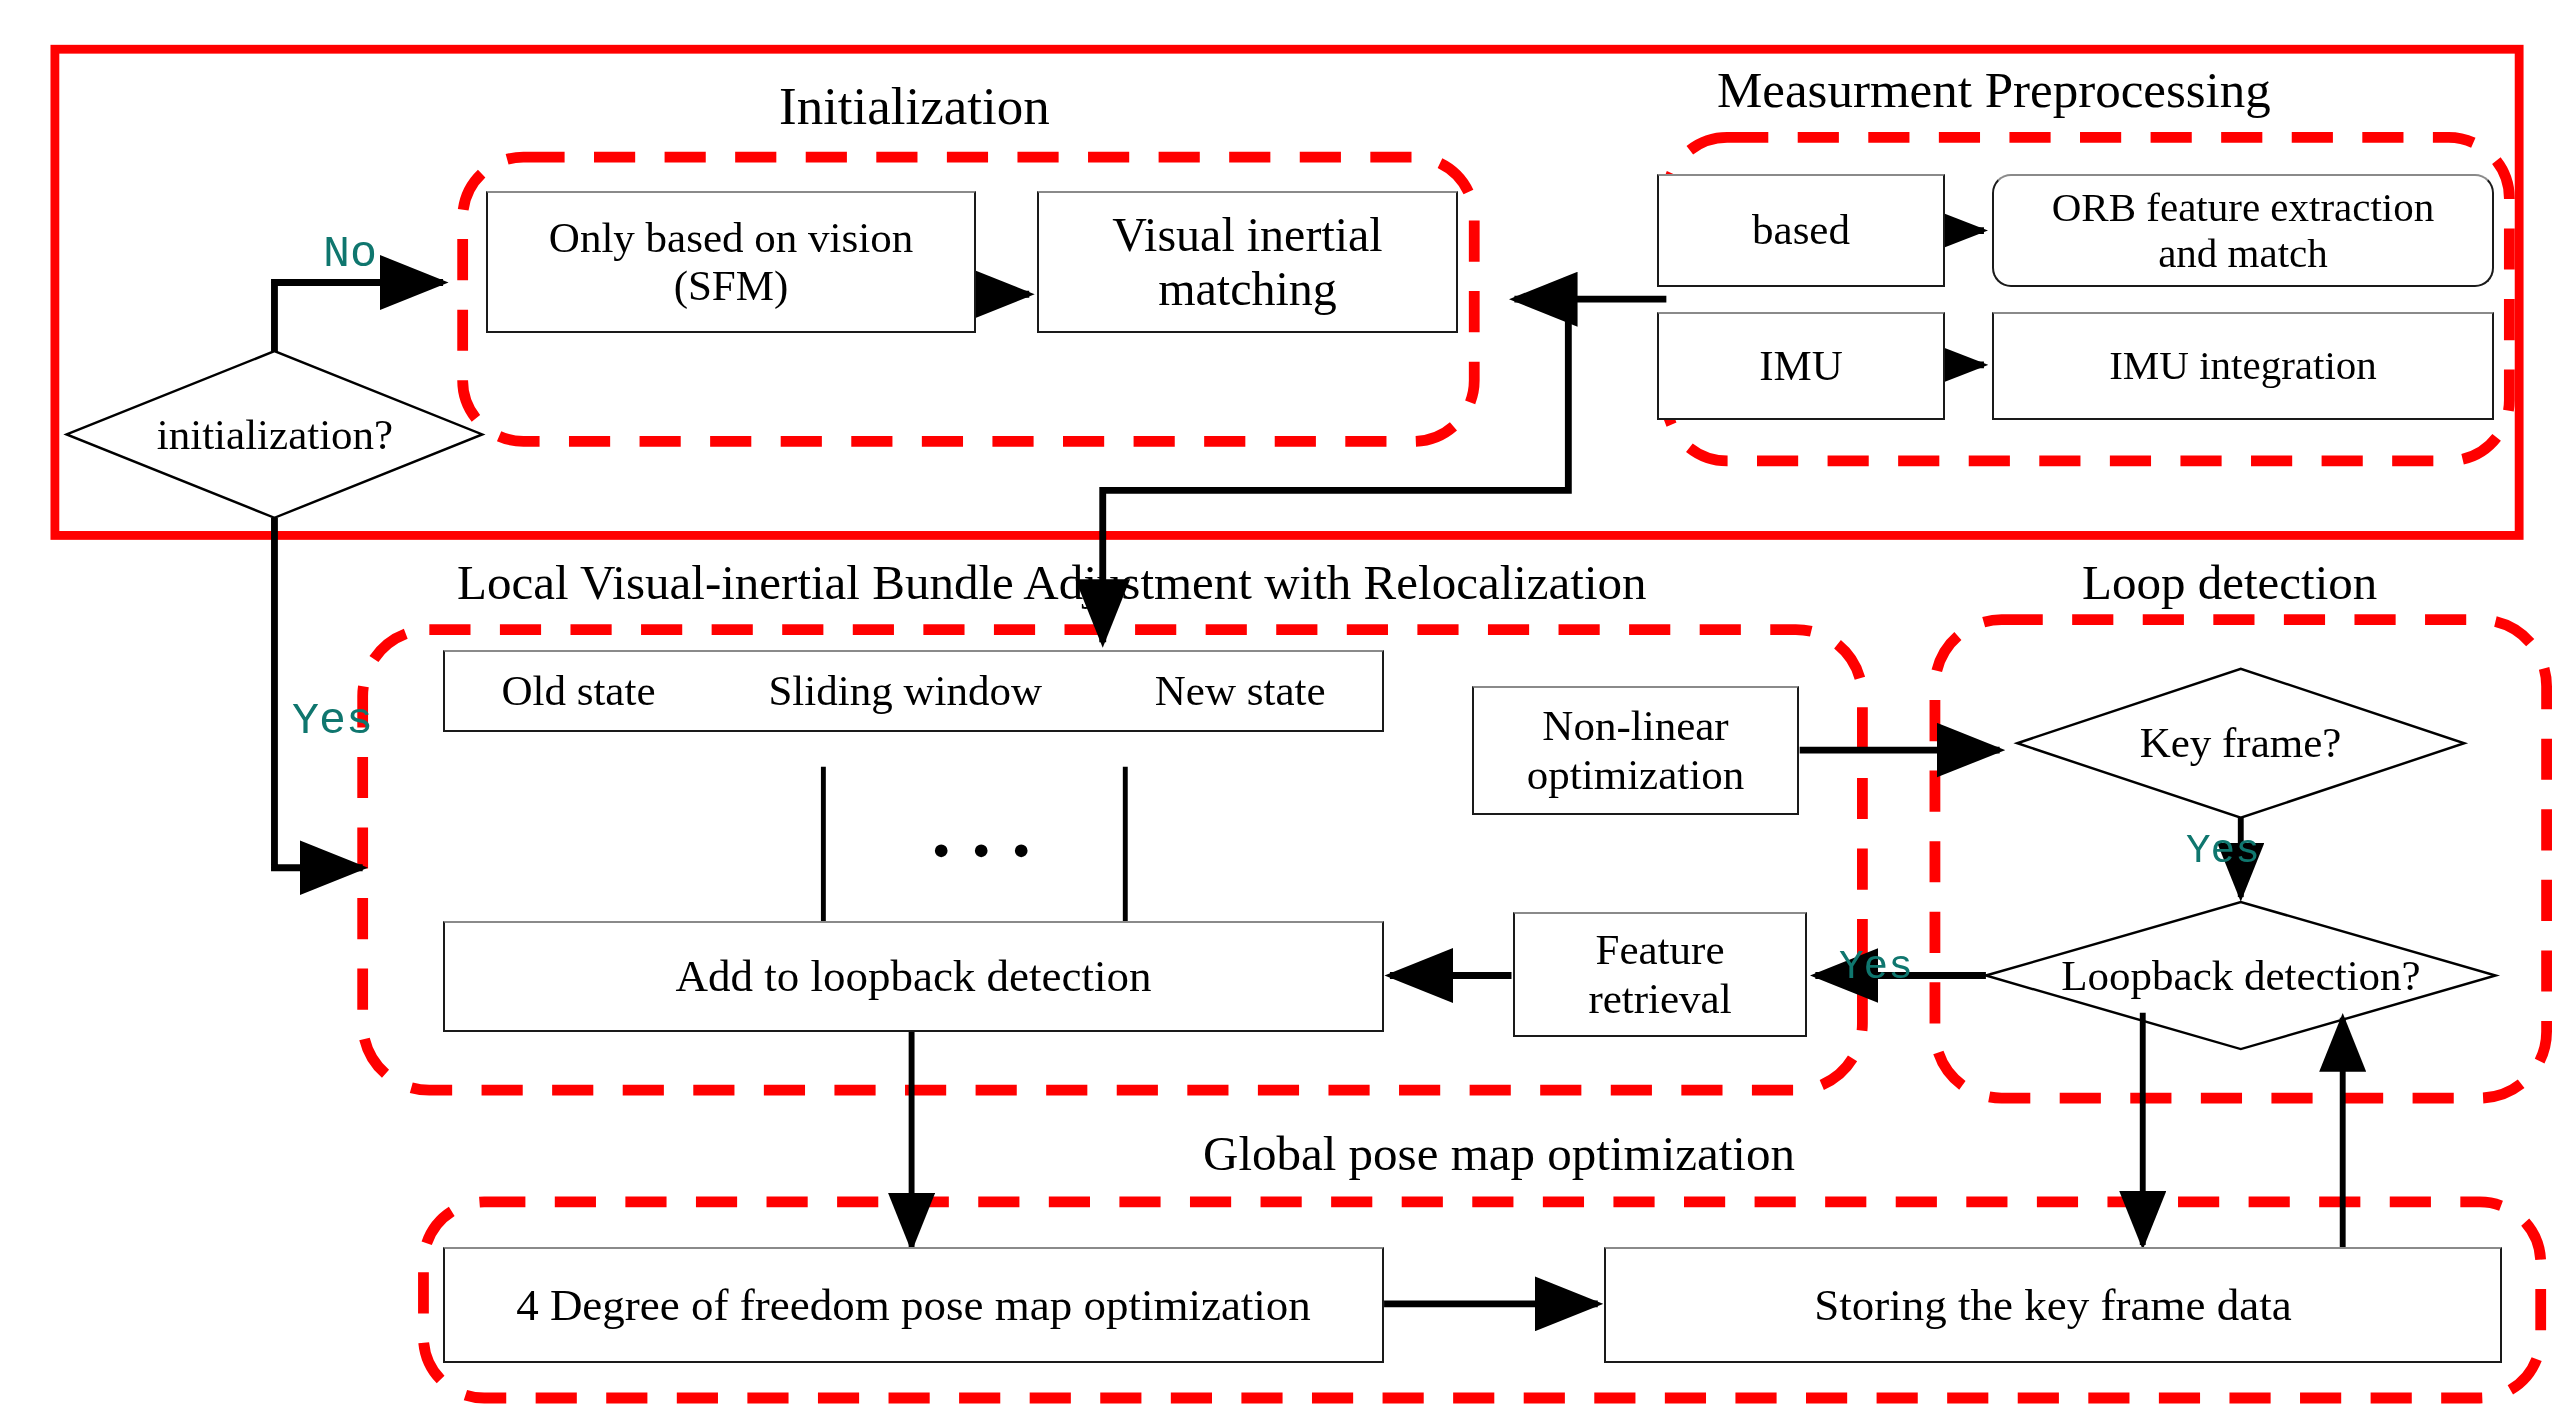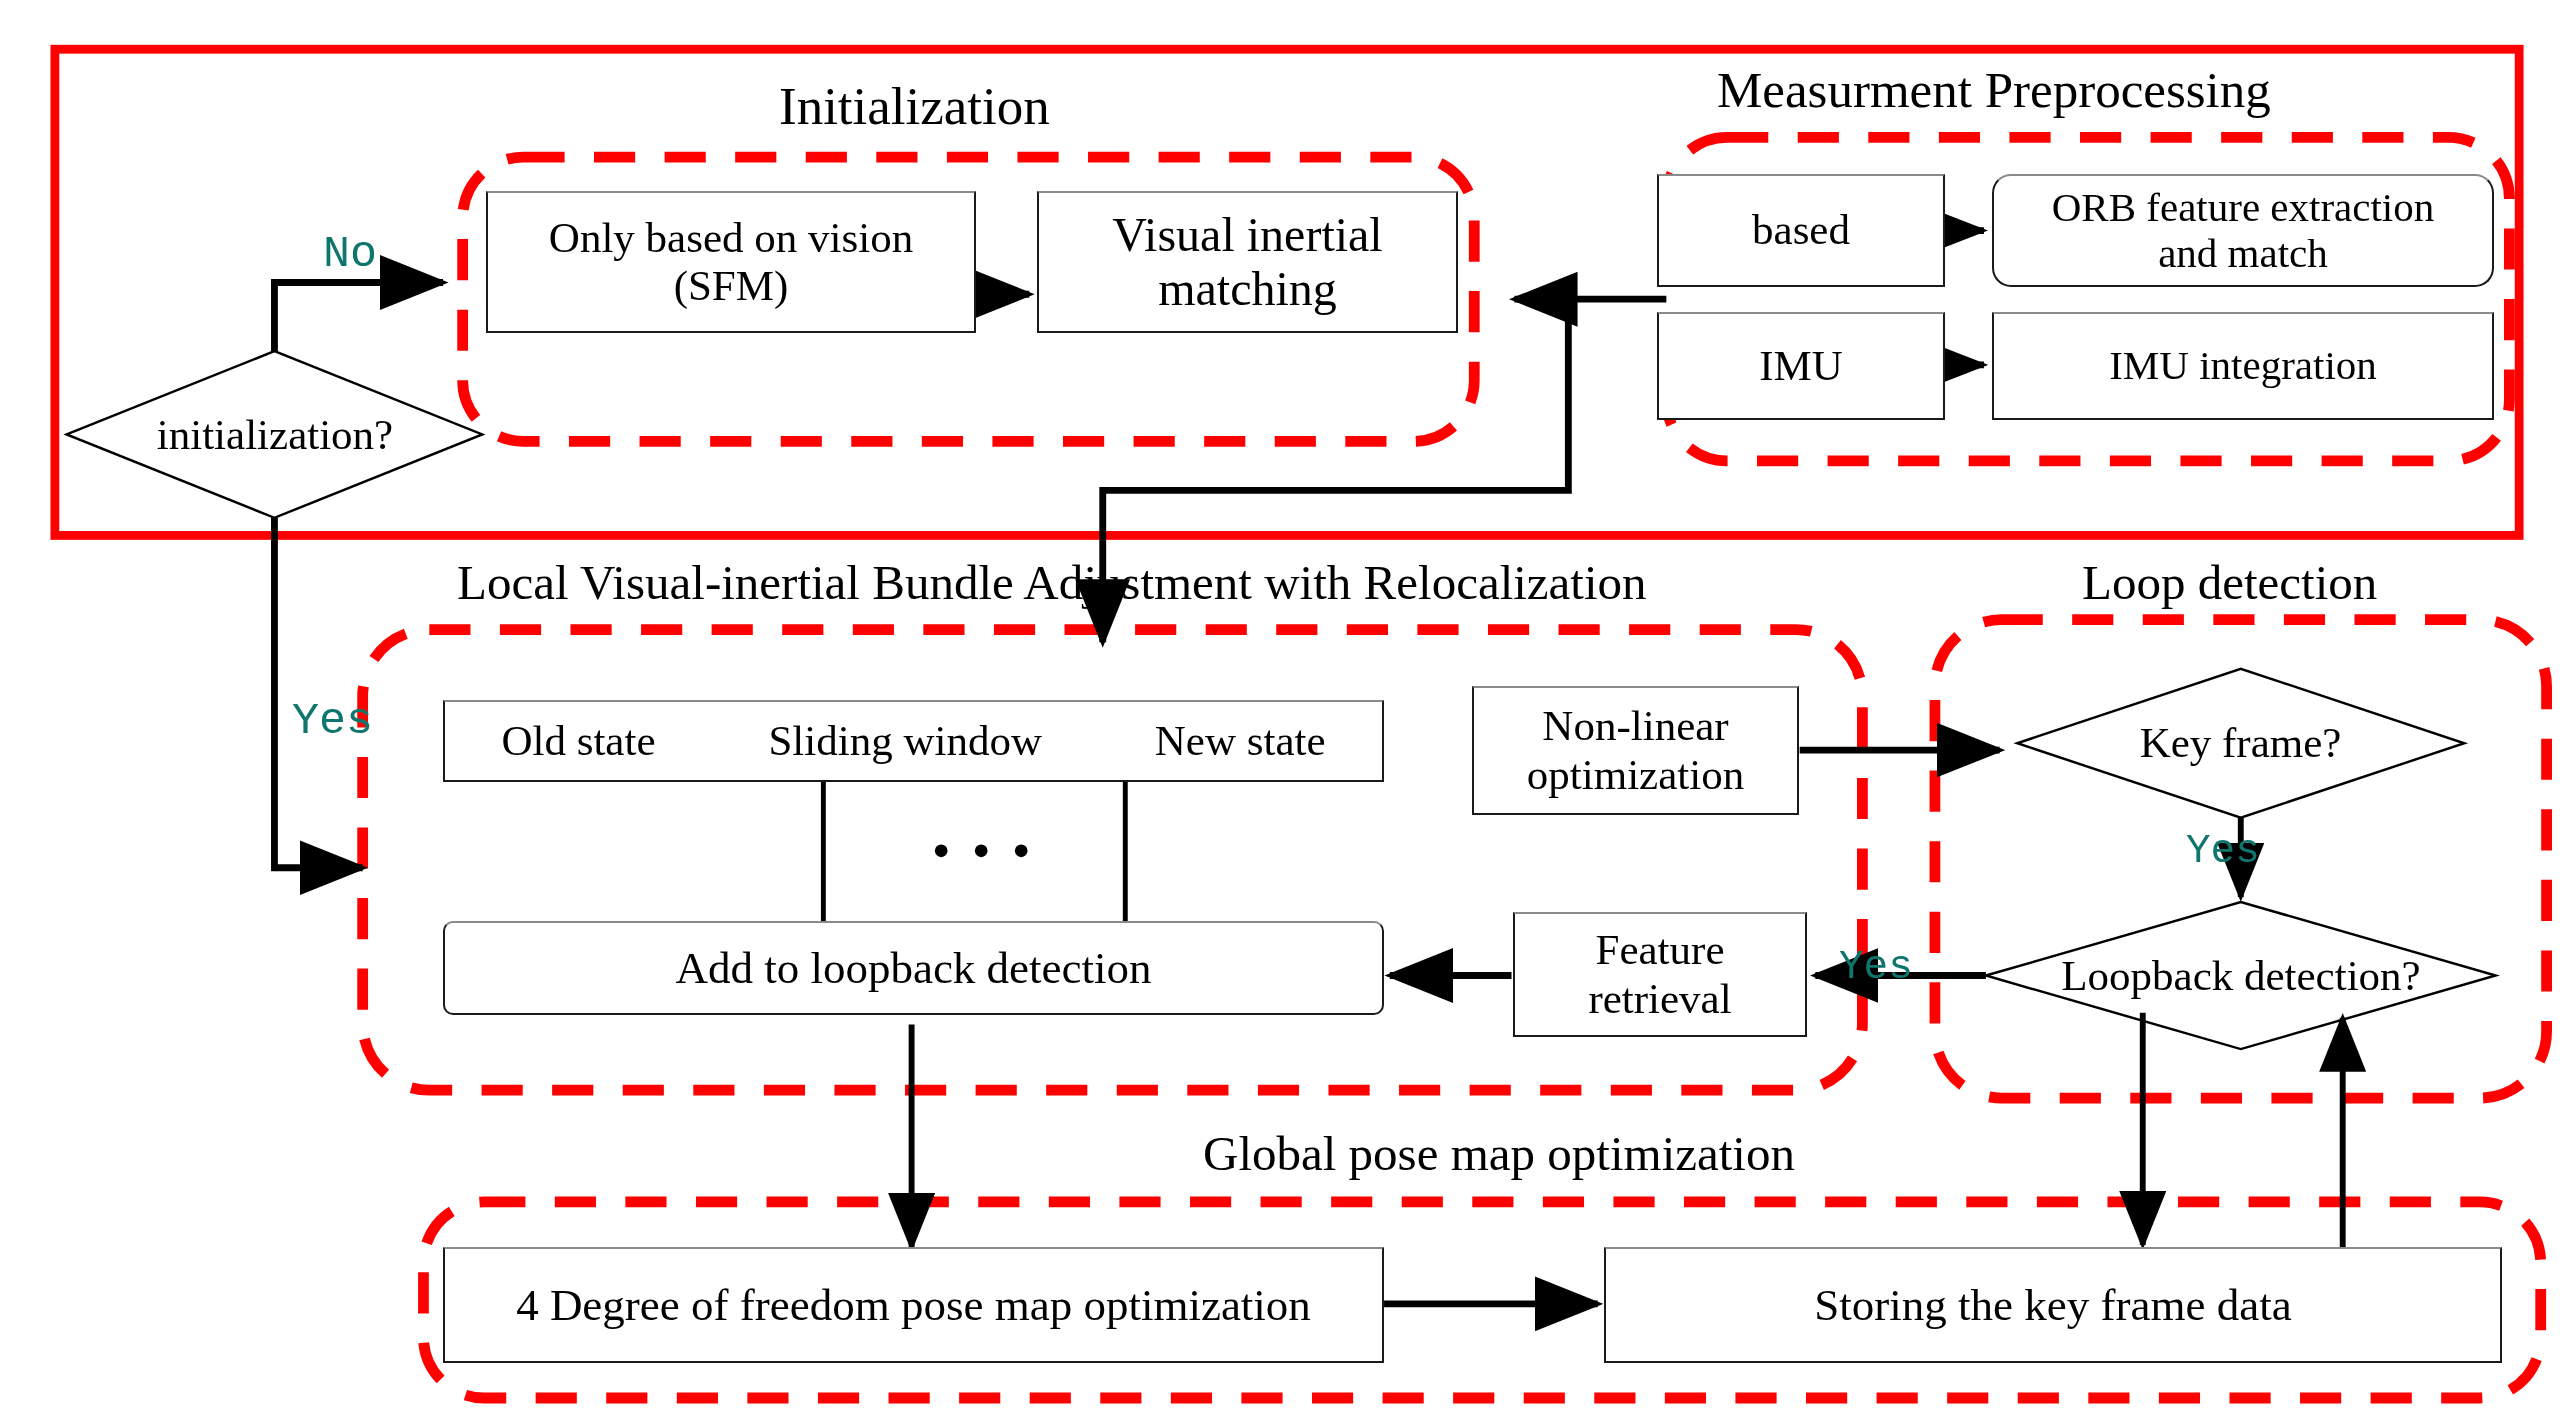--- a/index.html
+++ b/index.html
@@ -183,29 +183,29 @@
   </div>
 
   <div class="node" style="left:1657px; top:312px; width:288px; height:108px; font-size:43px;">
     <span>IMU</span>
   </div>
 
   <div class="node" style="left:1992px; top:312px; width:502px; height:108px; font-size:41px;">
     <span>IMU integration</span>
   </div>
 
-  <div class="node" style="left:443px; top:700px; width:941px; height:82px; font-size:43px; justify-content:space-around;">
+  <div class="node" style="left:443px; top:650px; width:941px; height:82px; font-size:43px; justify-content:space-around;">
     <span>Old state</span>
     <span>Sliding window</span>
     <span>New state</span>
   </div>
 
   <div class="dots" style="left:933px; top:823px; font-size:47px;">• • •</div>
 
-  <div class="node" style="left:443px; top:921px; width:941px; height:94px; font-size:45px;border-radius:10px;">
+  <div class="node" style="left:443px; top:921px; width:941px; height:111px; font-size:45px;">
     <span>Add to loopback detection</span>
   </div>
 
   <div class="node" style="left:1472px; top:686px; width:327px; height:129px; font-size:43px;">
     <span>
       <span>Non-linear</span>
       <span>optimization</span>
     </span>
   </div>
 

